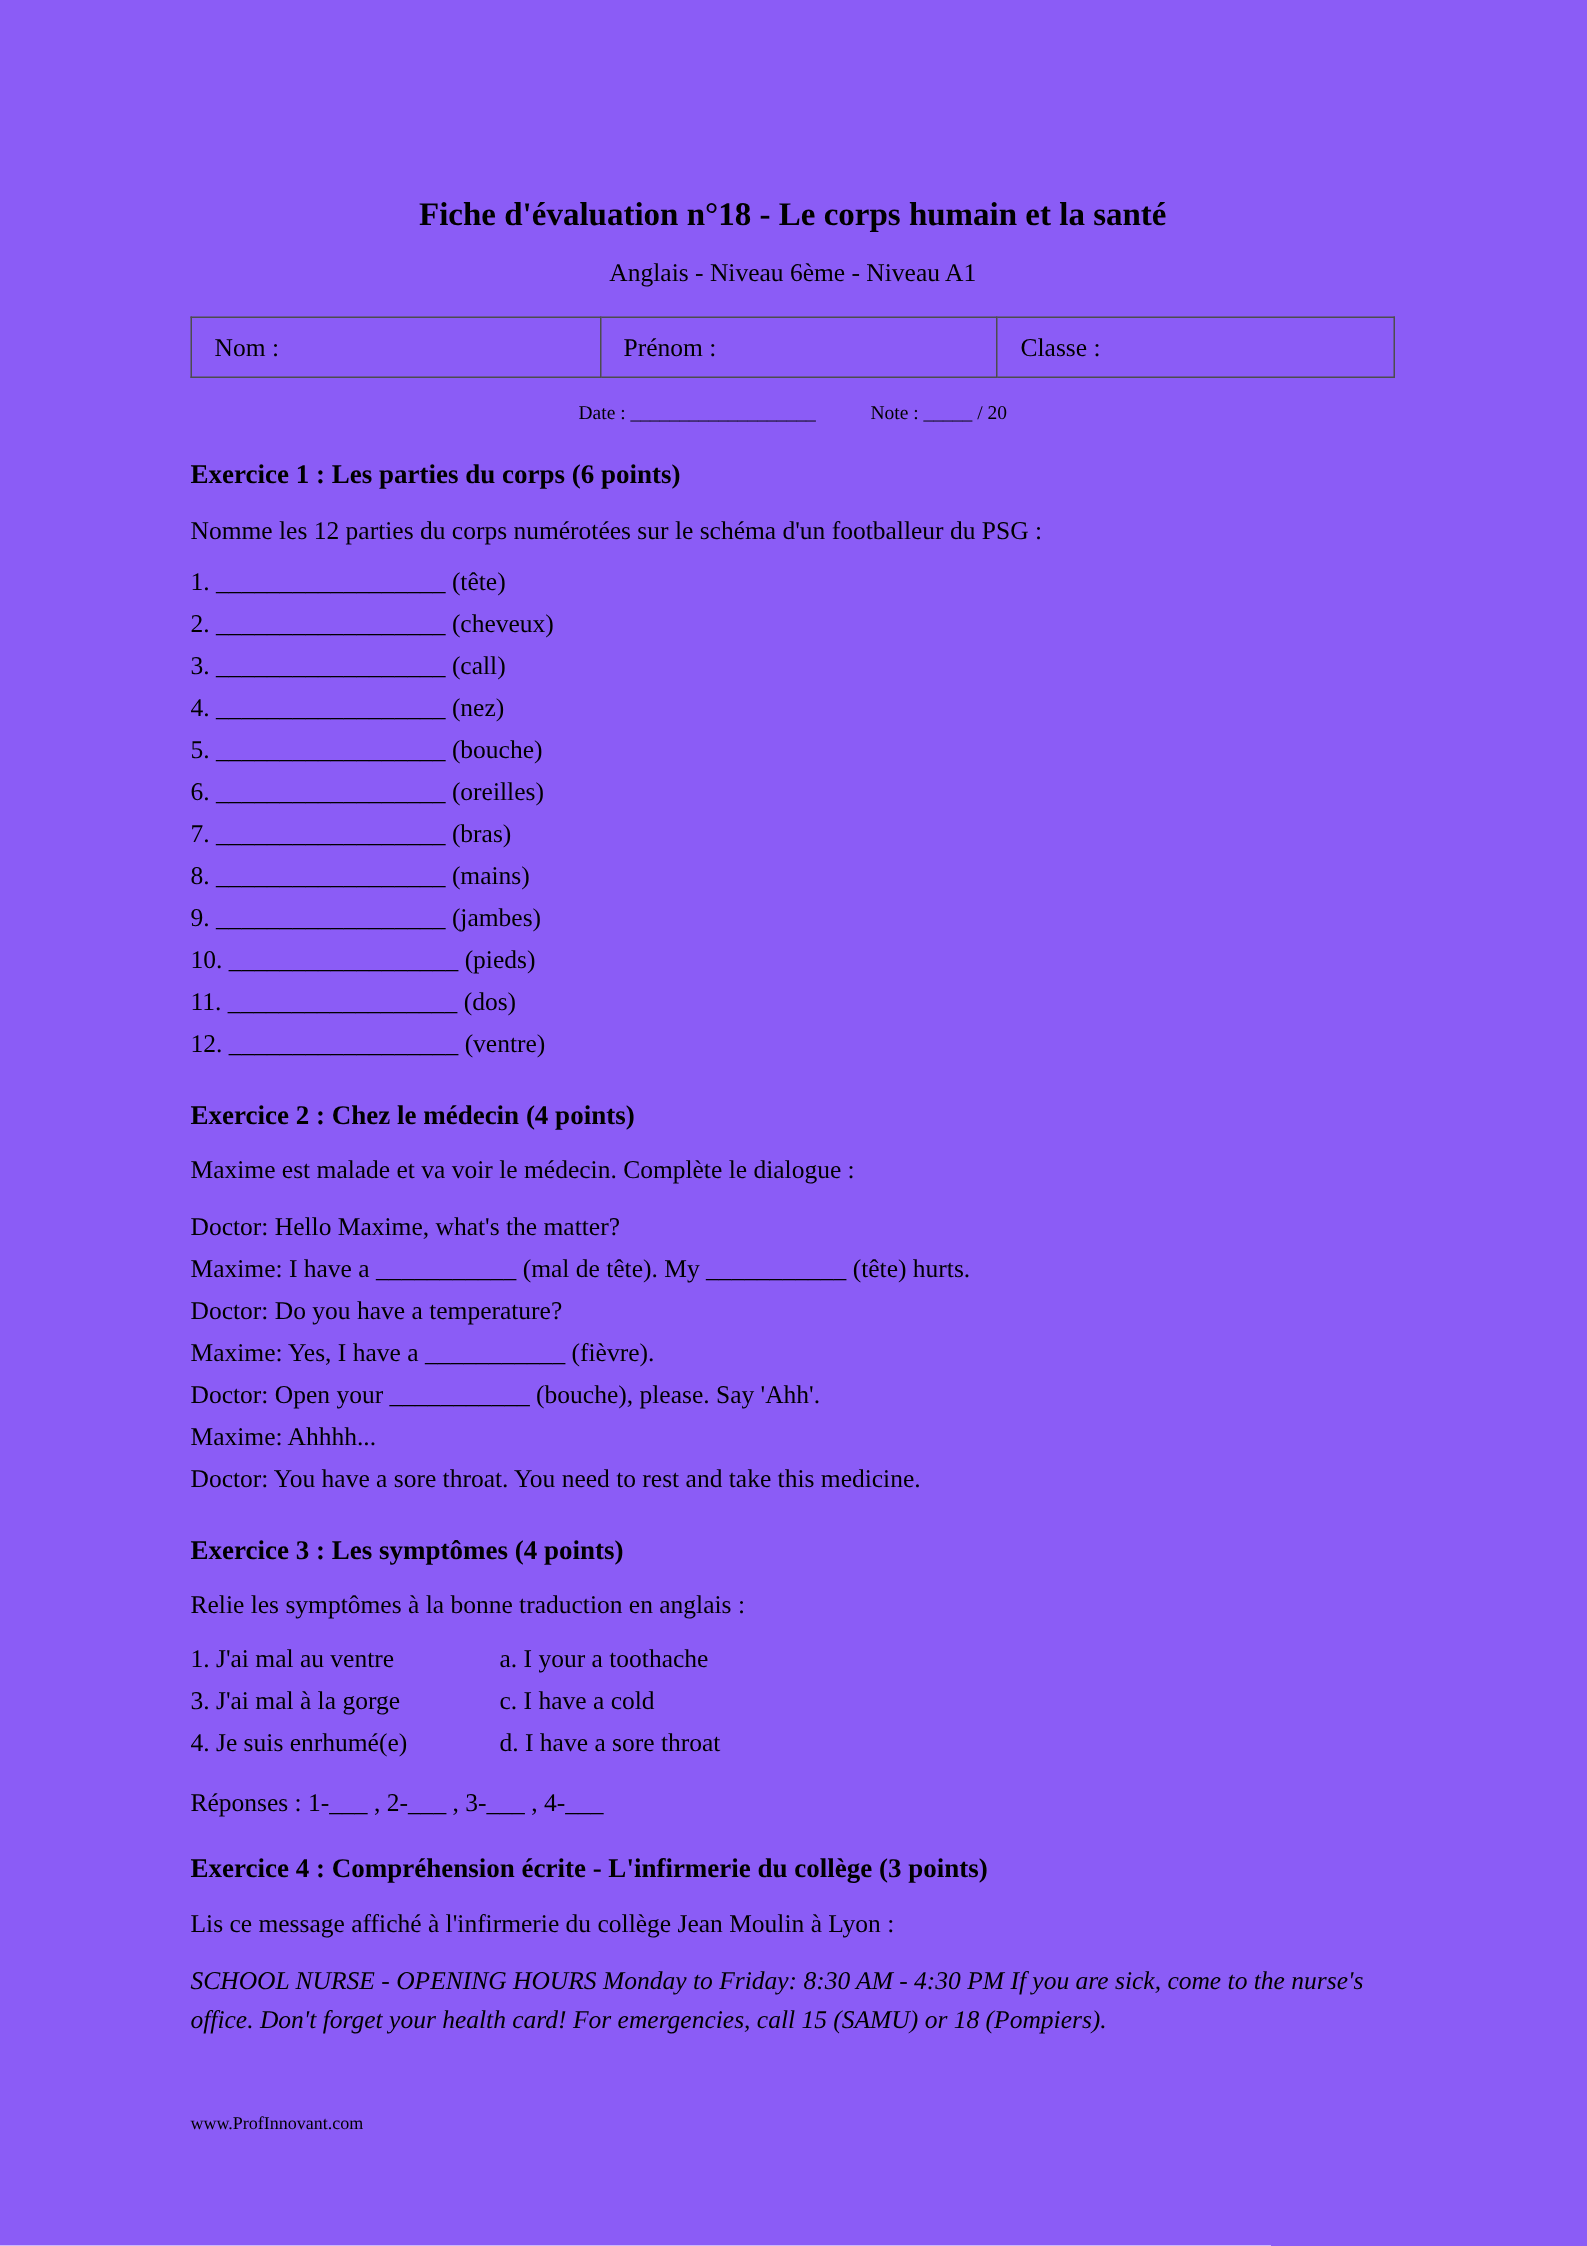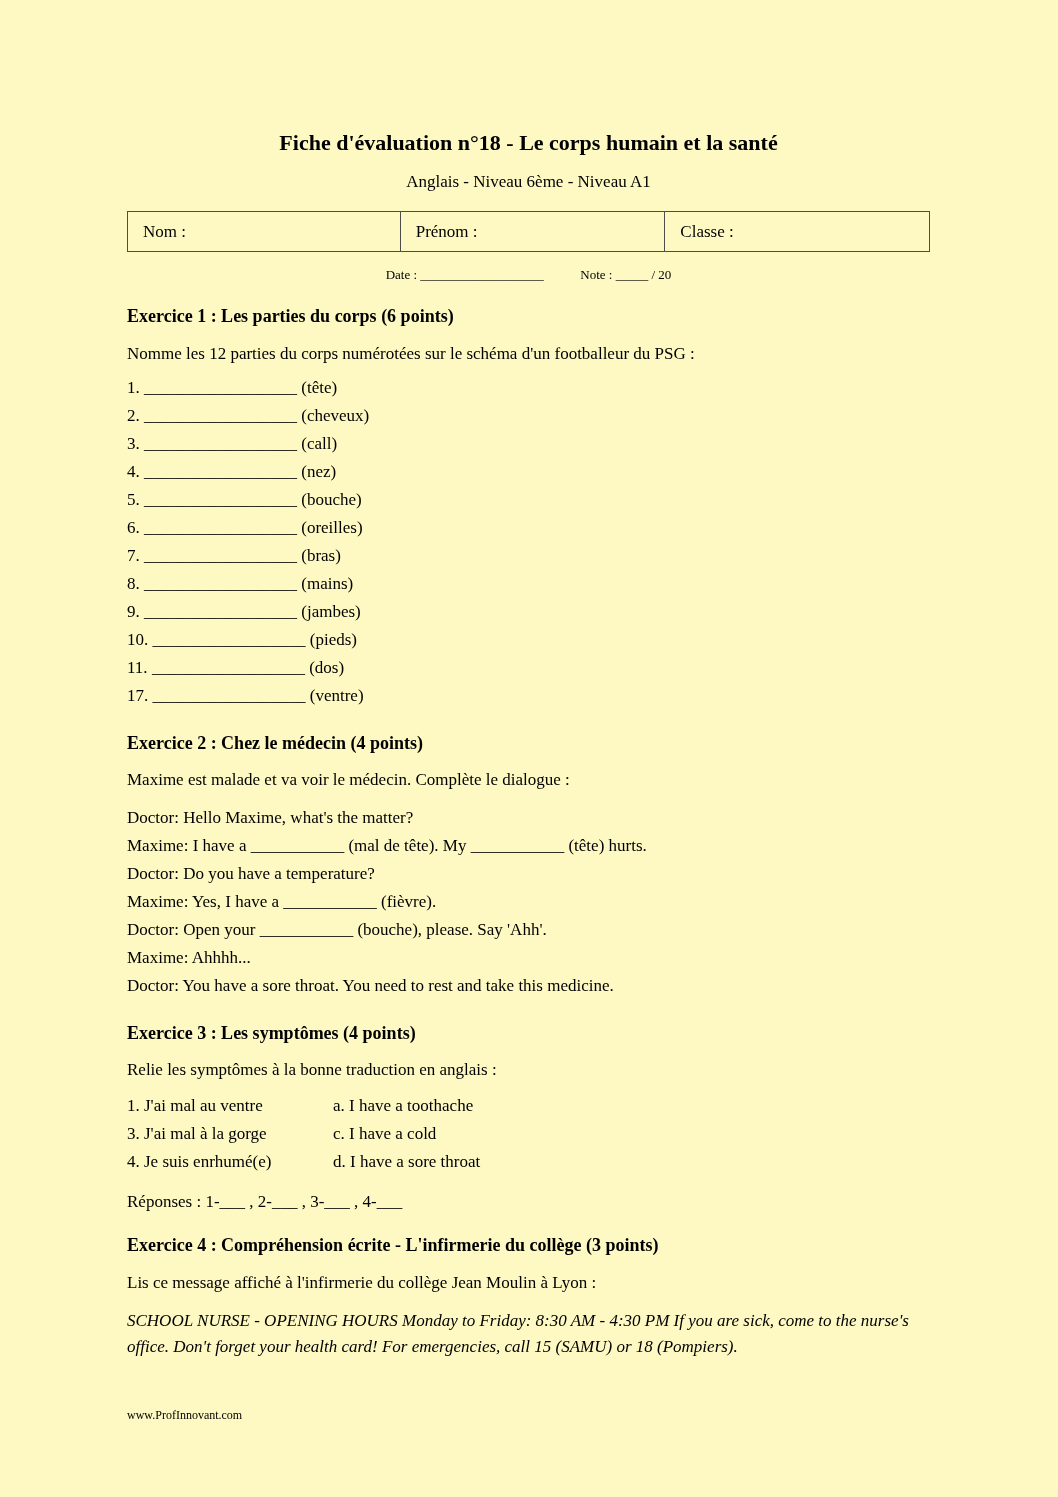--- a/index.html
+++ b/index.html
@@ -1,21 +1,21 @@
 <!DOCTYPE html>
 <html><head>
 <meta charset="utf-8">
 <style>
   * { box-sizing: border-box; }
   html, body { margin: 0; padding: 0; background: #ffffff; }
   .page {
     position: relative;
     width: 1058px;
     height: 1497px;
-    background: #fef9c3;
+    background: #8b5cf6;
     color: #000000;
     font-family: "Liberation Serif", serif;
     font-size: 17px;
     padding: 130px 128px 0 127px;
     overflow: hidden;
   }
   .title {
     font-size: 22px;
     font-weight: bold;
     text-align: center;
@@ -125,21 +125,21 @@
     <div><span>2.</span> <span>__________________</span> <span>(cheveux)</span></div>
     <div><span>3.</span> <span>__________________</span> <span>(call)</span></div>
     <div><span>4.</span> <span>__________________</span> <span>(nez)</span></div>
     <div><span>5.</span> <span>__________________</span> <span>(bouche)</span></div>
     <div><span>6.</span> <span>__________________</span> <span>(oreilles)</span></div>
     <div><span>7.</span> <span>__________________</span> <span>(bras)</span></div>
     <div><span>8.</span> <span>__________________</span> <span>(mains)</span></div>
     <div><span>9.</span> <span>__________________</span> <span>(jambes)</span></div>
     <div><span>10.</span> <span>__________________</span> <span>(pieds)</span></div>
     <div><span>11.</span> <span>__________________</span> <span>(dos)</span></div>
-    <div><span>17.</span> <span>__________________</span> <span>(ventre)</span></div>
+    <div><span>12.</span> <span>__________________</span> <span>(ventre)</span></div>
   </div>
 
   <h2 class="ex-heading">Exercice 2 : Chez le médecin (4 points)</h2>
   <p class="instruction">Maxime est malade et va voir le médecin. Complète le dialogue :</p>
 
   <div class="dialogue">
     <div>Doctor: Hello Maxime, what's the matter?</div>
     <div>Maxime: I have a ___________ (mal de tête). My ___________ (tête) hurts.</div>
     <div>Doctor: Do you have a temperature?</div>
     <div>Maxime: Yes, I have a ___________ (fièvre).</div>
@@ -147,21 +147,21 @@
     <div>Maxime: Ahhhh...</div>
     <div>Doctor: You have a sore throat. You need to rest and take this medicine.</div>
   </div>
 
   <h2 class="ex-heading">Exercice 3 : Les symptômes (4 points)</h2>
   <p class="instruction">Relie les symptômes à la bonne traduction en anglais :</p>
 
   <div class="match-list">
     <div class="match-row">
       <span class="match-left">1. J'ai mal au ventre</span>
-      <span>a. I have a toothache</span>
+      <span>a. I your a toothache</span>
     </div>
     <div class="match-row">
       <span class="match-left">3. J'ai mal à la gorge</span>
       <span>c. I have a cold</span>
     </div>
     <div class="match-row">
       <span class="match-left">4. Je suis enrhumé(e)</span>
       <span>d. I have a sore throat</span>
     </div>
   </div>

